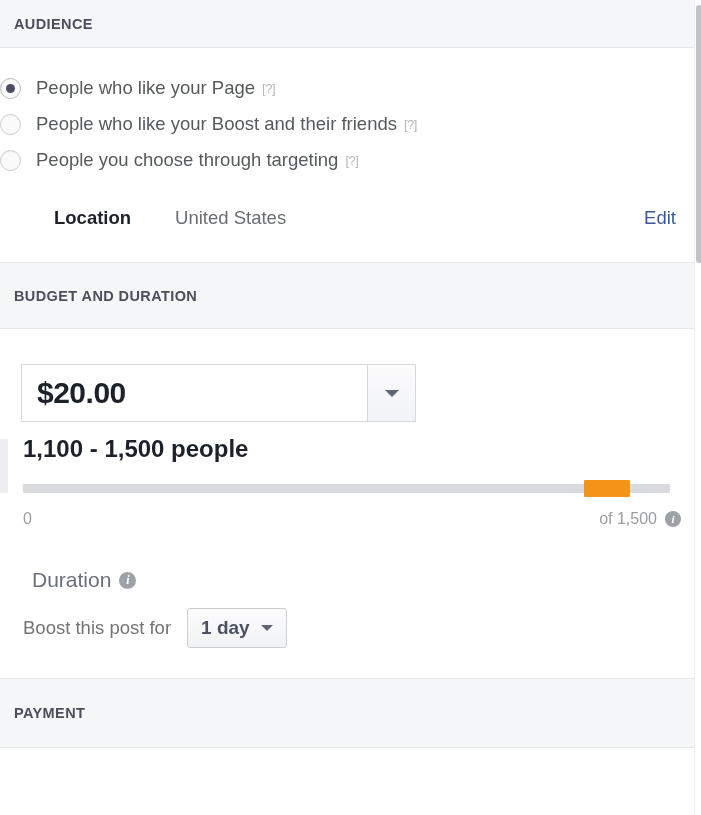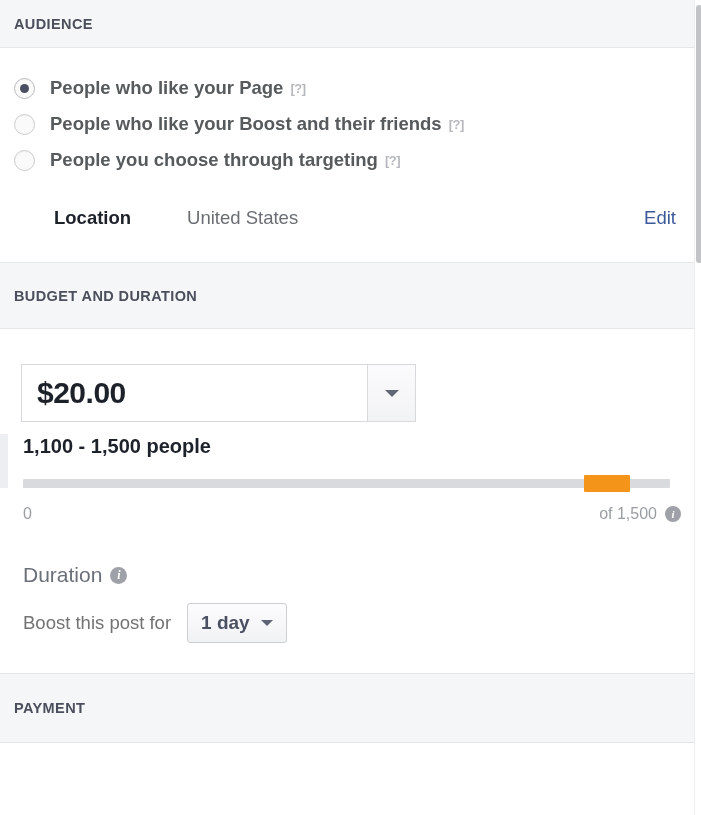--- a/index.html
+++ b/index.html
@@ -58,22 +58,21 @@
   
   .audience-body {
     background: #ffffff;
     padding: 22px 0 0 0;
   }
 
   .radio-row {
     display: flex;
     align-items: center;
     height: 36px;
-    padding-left: 14px;
-    font-weight: bold;
+    padding-left: 0;
   }
   .radio-ctl {
     width: 21px;
     height: 21px;
     border-radius: 50%;
     border: 1px solid #ccccce;
     background: #fafafa;
     box-sizing: border-box;
     display: flex;
     align-items: center;
@@ -114,21 +113,21 @@
     margin-top: 14px;
   }
   .location-label {
     font-size: 18.5px;
     font-weight: bold;
     color: #1d2129;
   }
   .location-value {
     font-size: 18.5px;
     color: #6a6e73;
-    margin-left: 56px;
+    margin-left: 44px;
   }
   .location-edit {
     margin-left: auto;
     font-size: 18.5px;
     color: #3b5998;
     cursor: pointer;
   }
 
   .audience-spacer { height: 18px; background: #ffffff; }
 
@@ -184,21 +183,21 @@
   }
 
   
   .reach-label {
     font-size: 18px;
     color: #a0a3a8;
     padding-left: 23px;
     margin-top: 26px;
   }
   .reach-value {
-    font-size: 20px;
+    font-size: 24px;
     font-weight: bold;
     color: #1d2129;
     padding-left: 23px;
     margin-top: 13px;
   }
 
   .slider-outer {
     position: relative;
     margin: 17px 0 0 0;
     height: 16px;
@@ -272,21 +271,21 @@
   .info-icon.small {
     width: 16px;
     height: 16px;
     font-size: 11px;
   }
 
   
   .duration-head {
     display: flex;
     align-items: center;
-    padding-left: 23px;
+    padding-left: 32px;
     margin-top: 38px;
   }
   .duration-title {
     font-size: 21px;
     color: #6b7078;
   }
 
   .duration-row {
     display: flex;
     align-items: center;

